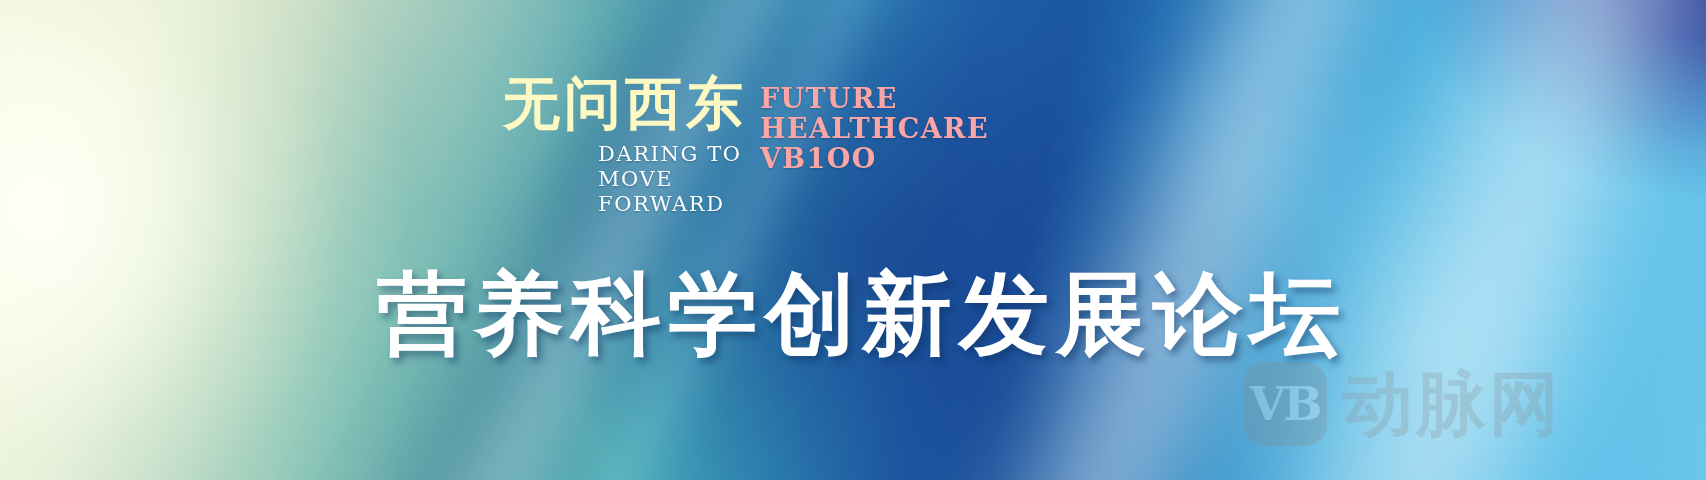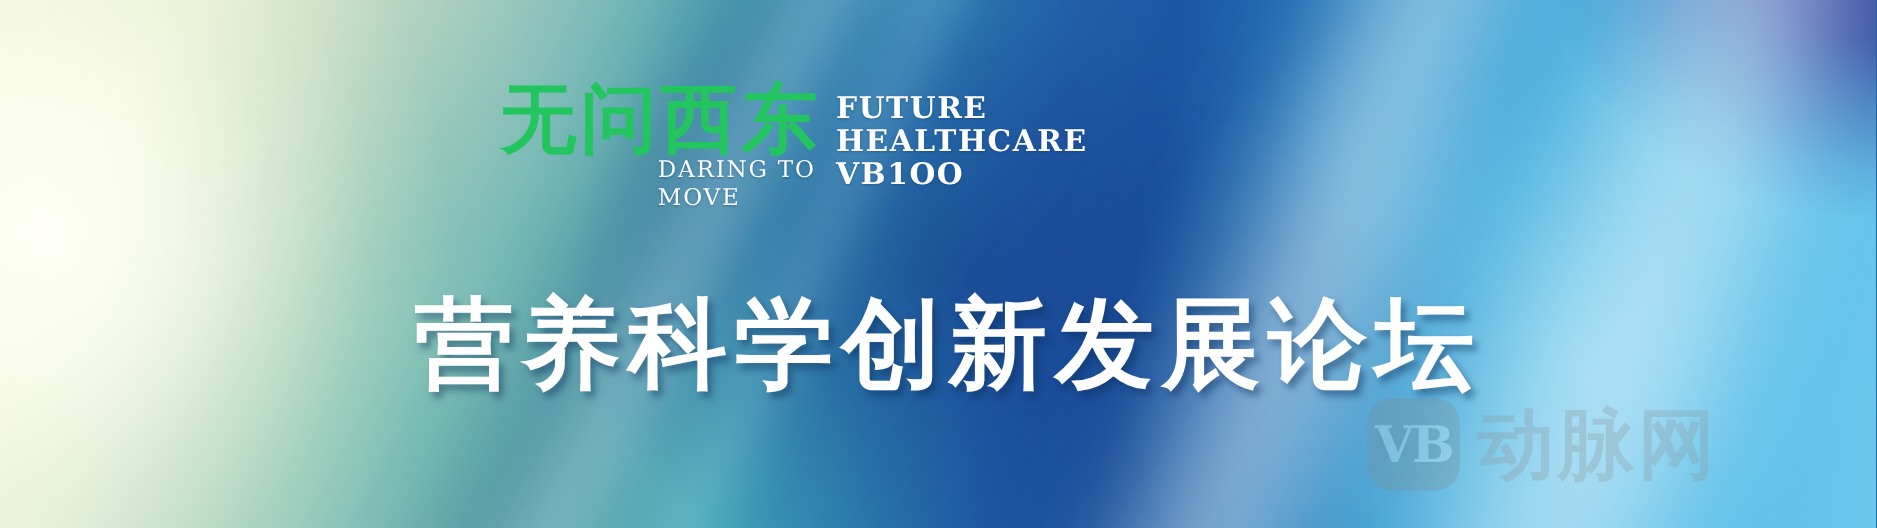--- a/index.html
+++ b/index.html
@@ -169,26 +169,27 @@
     left:455px;
     top:74px;
     display:flex;
     align-items:flex-start;
   }
 
   .lockup-left { position:relative; width:300px; }
 
   .cn-logotype {
     font-family:"DejaVu Serif","Liberation Serif",serif;
-    font-size:69px;
+    font-size:57px;
     line-height:1;
     font-weight:700;
     letter-spacing:4px;
-    color:#22c55e;
-    white-space:nowrap;
+    color:#fef9c3;
+    white-space:nowrap;
+    margin-left:48px;
   }
 
   .daring-block {
     position:absolute;
     left:143px;
     top:68px;
     font-family:"DejaVu Serif","Liberation Serif",serif;
     font-size:21px;
     line-height:25px;
     font-weight:400;
@@ -202,21 +203,21 @@
     margin-left:5px;
     padding-top:10px;
   }
 
   .en-line {
     font-family:"DejaVu Serif","Liberation Serif",serif;
     font-size:27px;
     line-height:30px;
     font-weight:700;
     letter-spacing:1.4px;
-    color:#ffffff;
+    color:#fca5a5;
     white-space:nowrap;
     text-shadow:0 1px 2px rgba(10,40,90,0.32);
   }
 
   .cn-subtitle {
     margin-top:7px;
     font-family:"DejaVu Sans","Liberation Sans",sans-serif;
     font-size:30px;
     line-height:34px;
     font-weight:400;
@@ -301,20 +302,21 @@
   <div id="content">
 
     <div class="lockup">
 
       <div class="lockup-left">
         <div class="cn-logotype">无问西东</div>
 
         <div class="daring-block">
           <div>DARING TO</div>
           <div>MOVE</div>
+          <div>FORWARD</div>
         </div>
       </div>
 
       <div class="lockup-right">
         <div class="en-line">FUTURE</div>
         <div class="en-line">HEALTHCARE</div>
         <div class="en-line">VB1OO</div>
       </div>
 
     </div>

